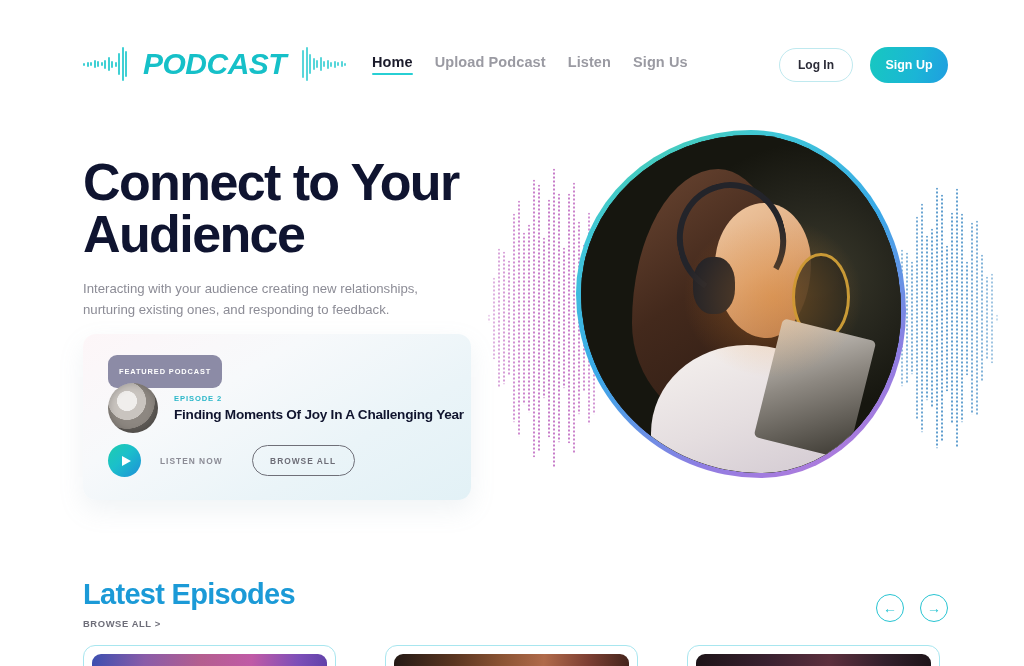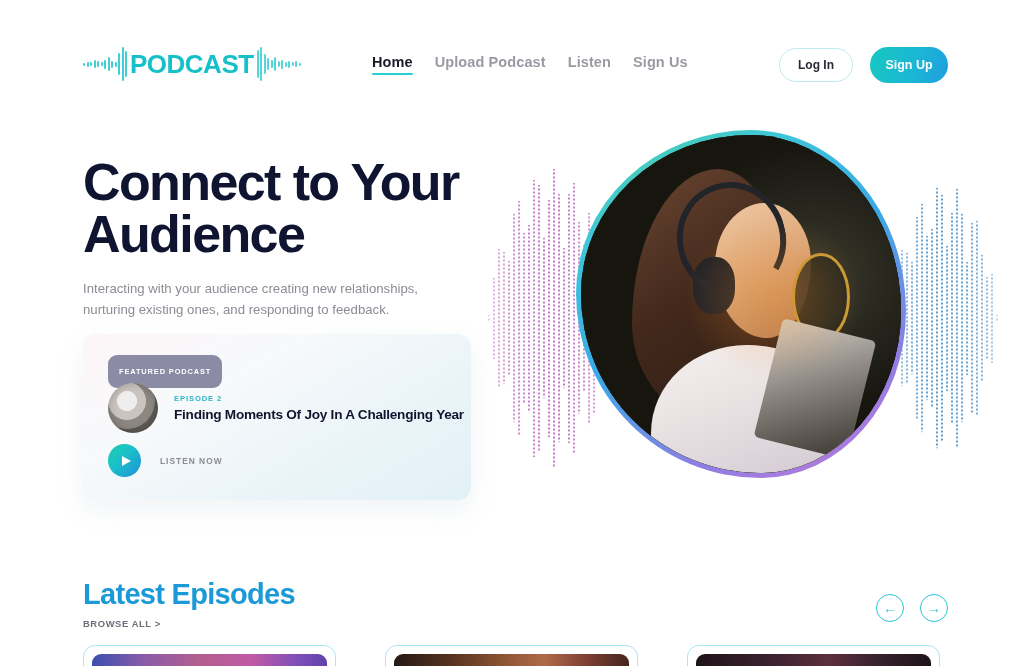--- a/index.html
+++ b/index.html
@@ -16,22 +16,22 @@
     position: absolute; top: 0; left: 0; width: 1024px; height: 110px;
     display: flex; align-items: center;
   }
   .logo-wrap {
     position: absolute; left: 83px; top: 40px;
     display: flex; align-items: center; height: 48px;
   }
   .logo-waves { display: flex; align-items: center; height: 40px; gap: 1.5px; }
   .logo-waves i { display: block; width: 2px; background: #1fc8cd; border-radius: 1px; }
   .logo-text {
-    font-size: 26px; font-weight: 800; letter-spacing: -0.5px;
-    color: #16c0c8; line-height: 1; padding: 0 3px;
+    font-size: 30px; font-weight: 800; letter-spacing: -0.5px;
+    color: #16c0c8; line-height: 1; padding: 0 16px; font-style: italic;
   }
   .logo-waves.left i { opacity: .85; }
   .logo-waves.right i { opacity: .75; }
 
   .nav {
     position: absolute; left: 372px; top: 54px;
     display: flex; align-items: baseline; gap: 22px;
   }
   .nav a {
     font-size: 14.5px; color: #9a9aa2; text-decoration: none;
@@ -290,20 +290,21 @@
         <div class="ep">EPISODE 2</div>
         <div class="title">Finding Moments Of Joy In A Challenging Year</div>
       </div>
     </div>
 
     <div class="feat-actions">
       <button class="play-btn">
         <span class="tri"></span>
       </button>
       <span class="listen-now">LISTEN NOW</span>
+      <button class="browse-pill">BROWSE ALL</button>
     </div>
   </div>
 
   <div class="hero-visual">
     <div class="wave left" id="wave-left">
         <b style="height: 8px; opacity: 0.35;"></b>
         <b style="height: 82px; opacity: 0.53;"></b>
         <b style="height: 139px; opacity: 0.61;"></b>
         <b style="height: 133px; opacity: 0.67;"></b>
         <b style="height: 115px; opacity: 0.72;"></b>

